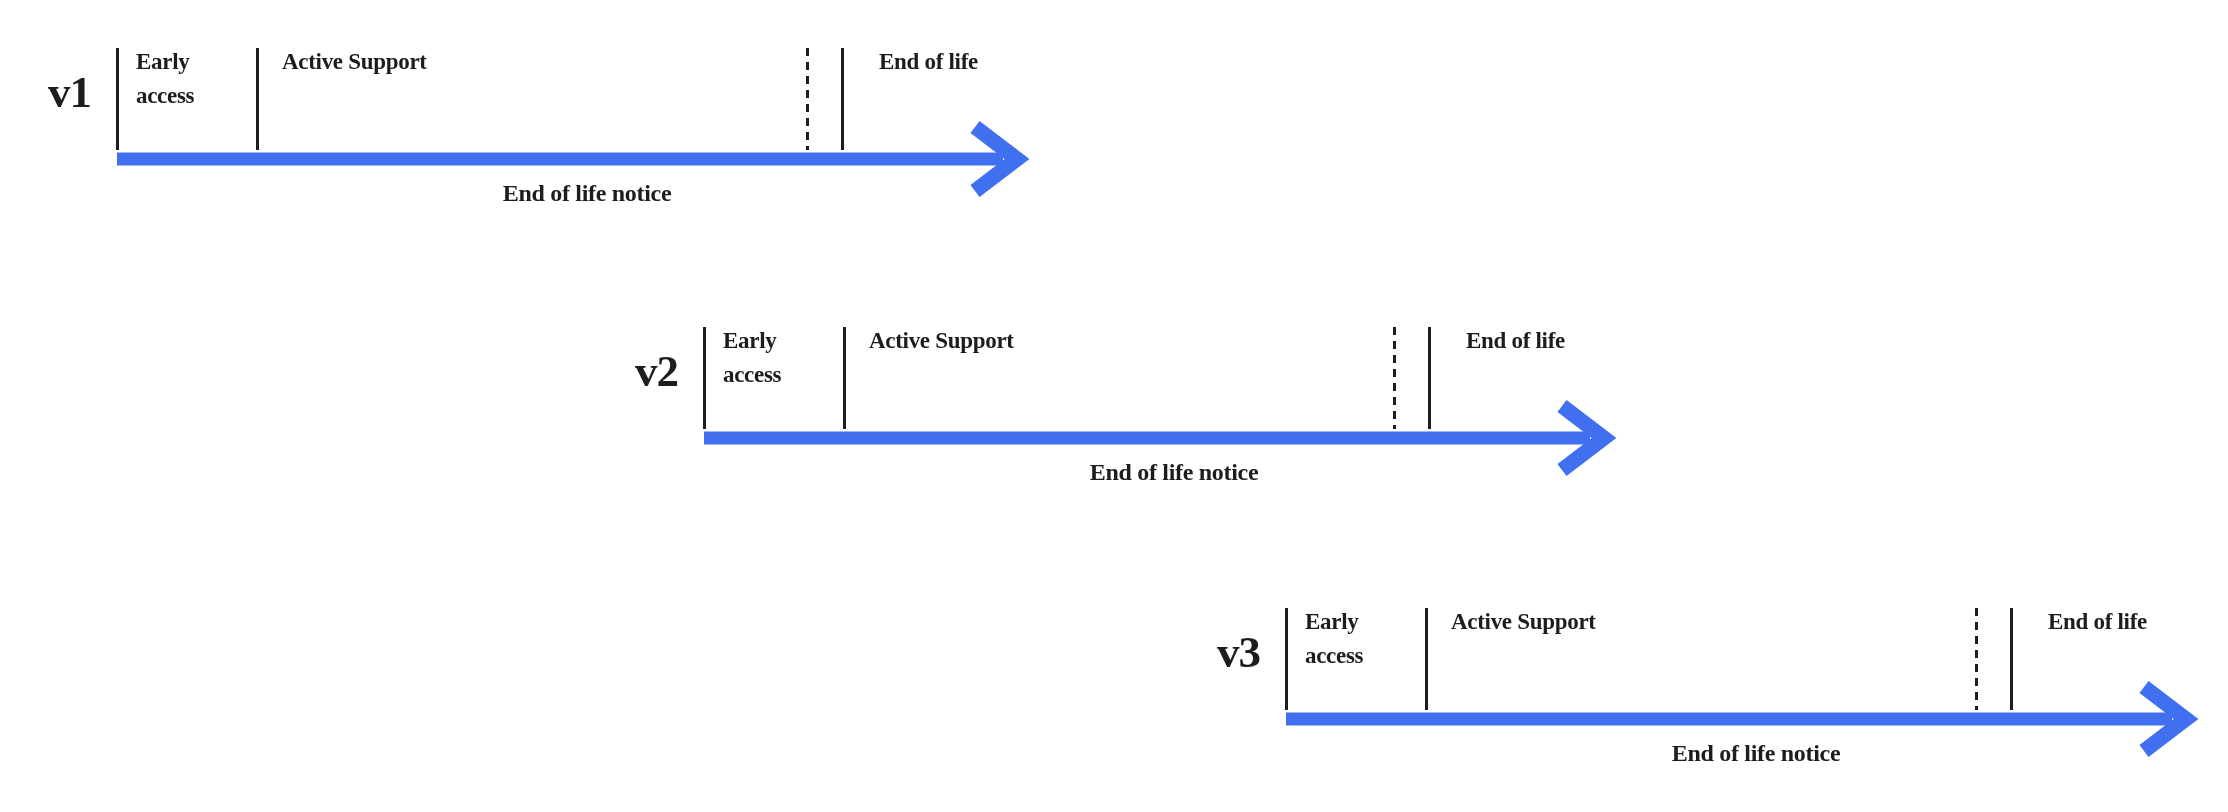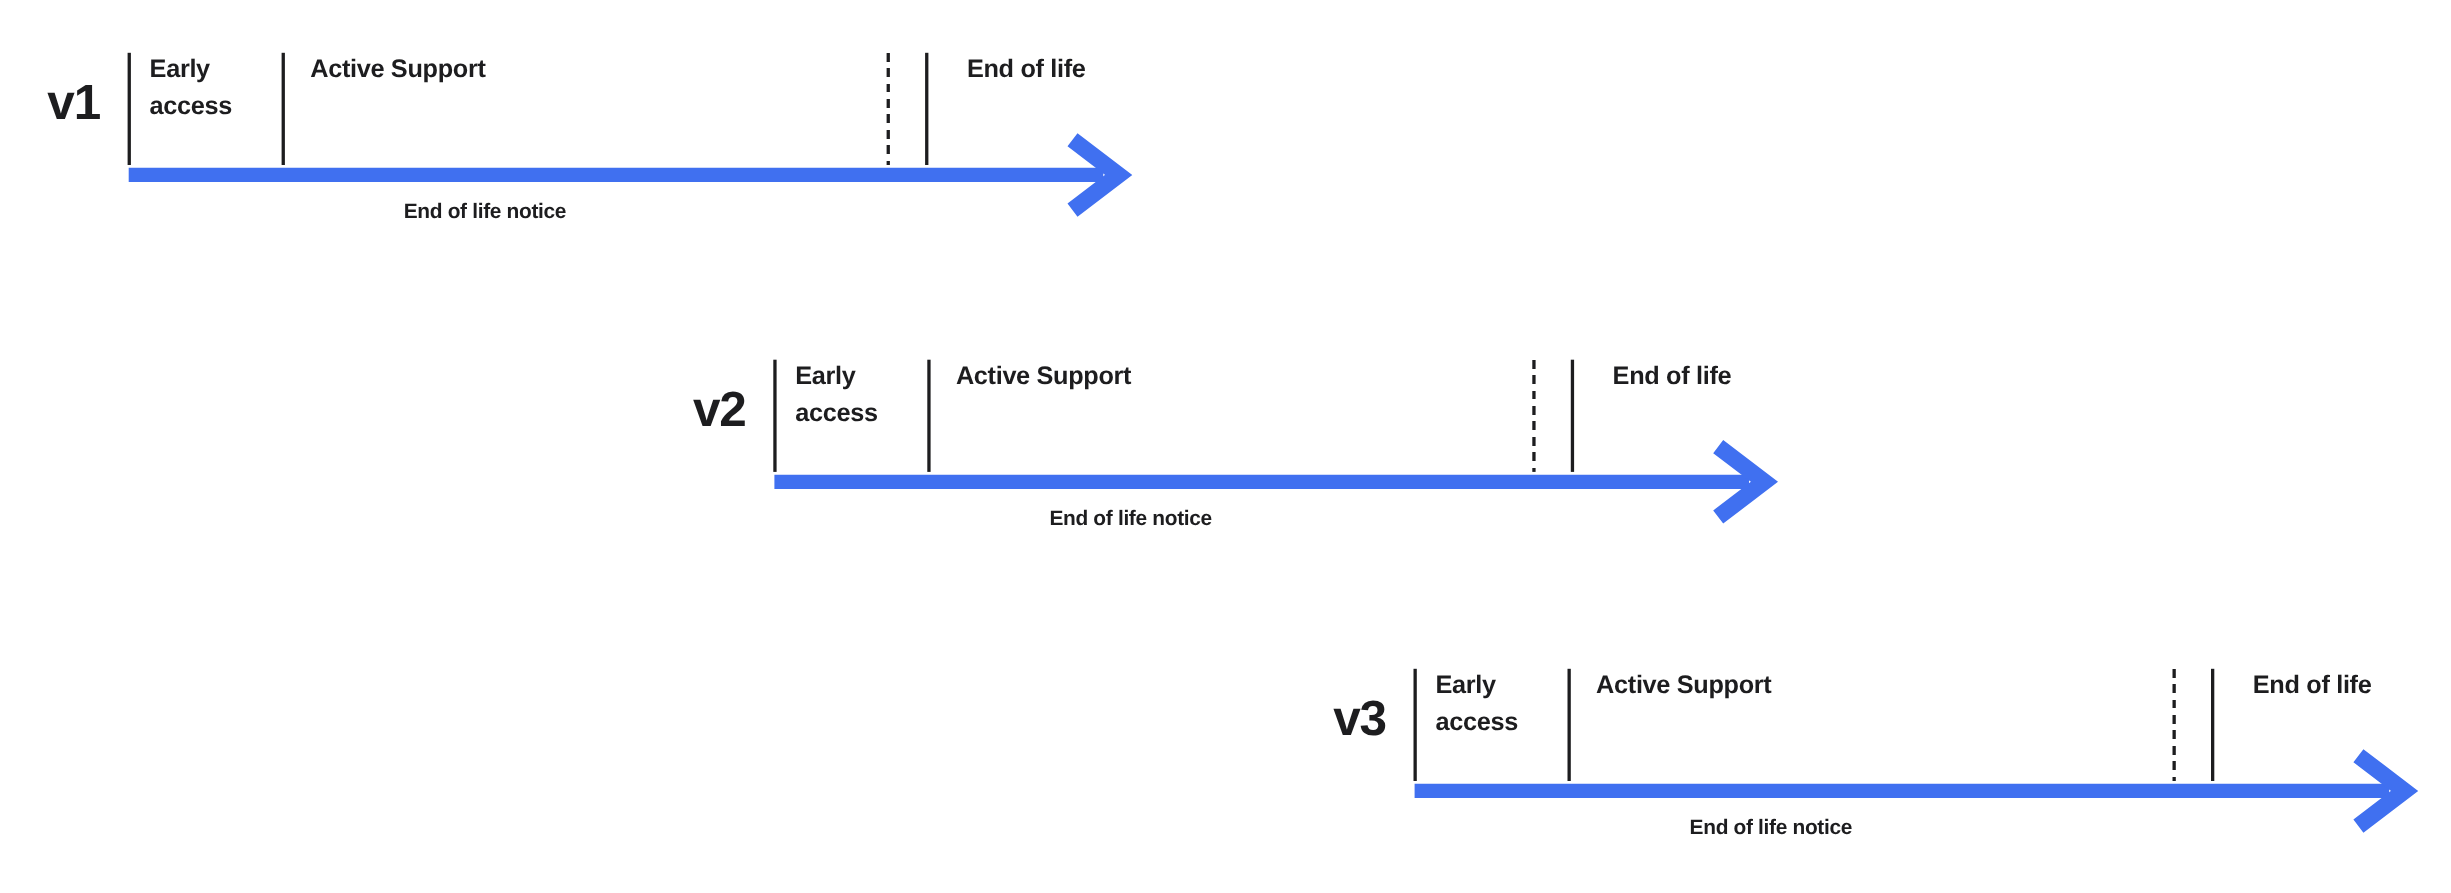--- a/index.html
+++ b/index.html
@@ -11,21 +11,21 @@
     margin: 0;
     padding: 0;
     background: var(--background);
   }
   #canvas {
     position: relative;
     width: 2228px;
     height: 812px;
     background: var(--background);
     overflow: hidden;
-    font-family: Liberation Sans, sans-serif;
+    font-family: Liberation Serif, serif;
     color: var(--ink);
   }
   .row {
     position: absolute;
     width: 1092px;
     height: 174px;
   }
   .vlabel {
     position: absolute;
     left: 0;
@@ -63,22 +63,22 @@
     white-space: nowrap;
   }
   .early-access-label   { left: 169px; }
   .active-support-label { left: 315px; }
   .end-of-life-label    { left: 912px; }
   .notice-label {
     position: absolute;
     left: 400px;
     top: 128px;
     width: 440px;
-    text-align: left;
-    font-size: 19px;
+    text-align: center;
+    font-size: 24px;
     line-height: 34px;
     font-weight: 700;
     letter-spacing: -0.3px;
     color: var(--ink);
     white-space: nowrap;
   }
   .arrow-svg {
     position: absolute;
     left: 150px;
     top: 68px;

